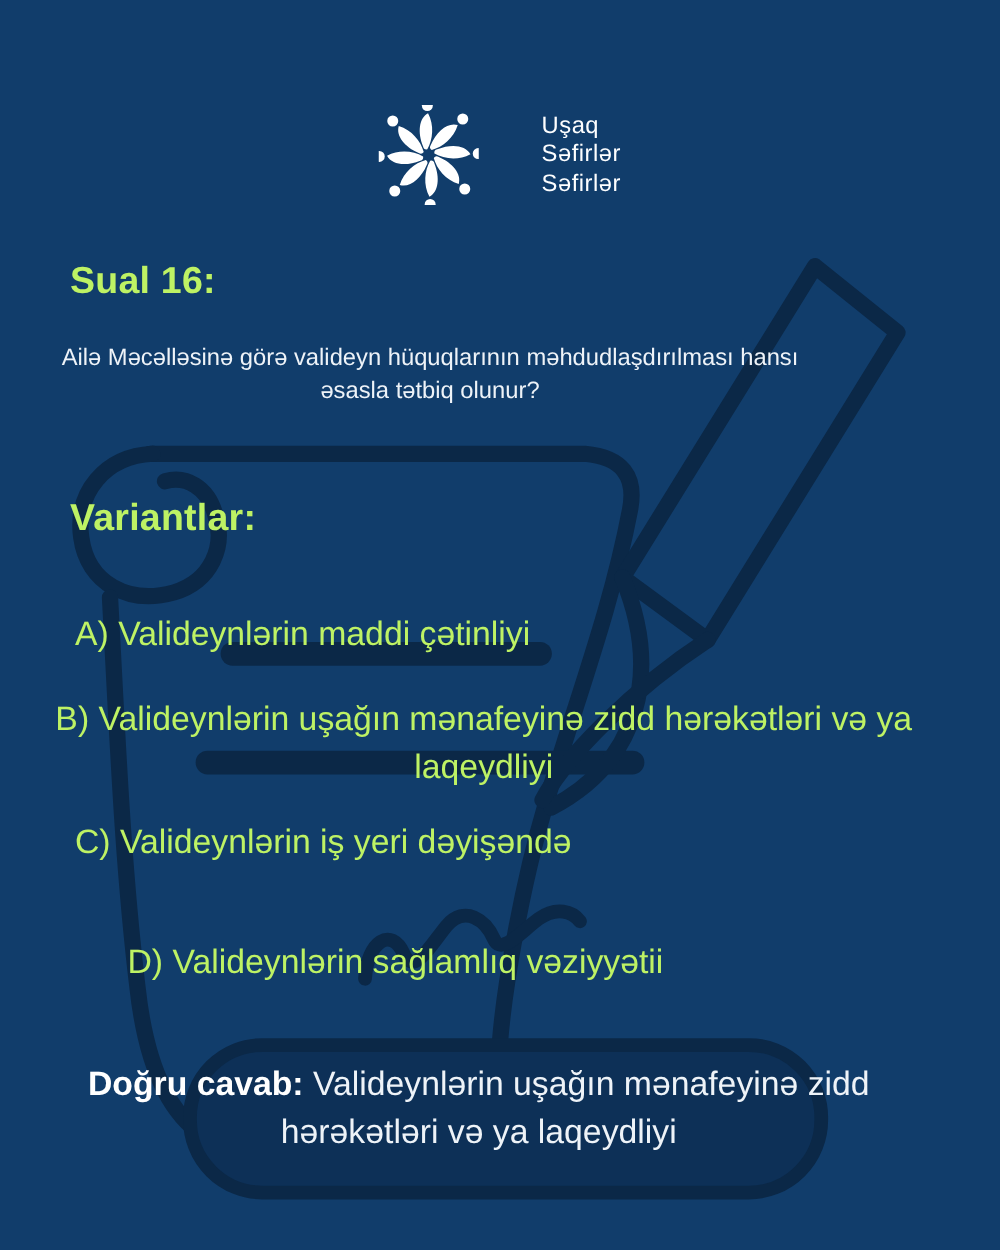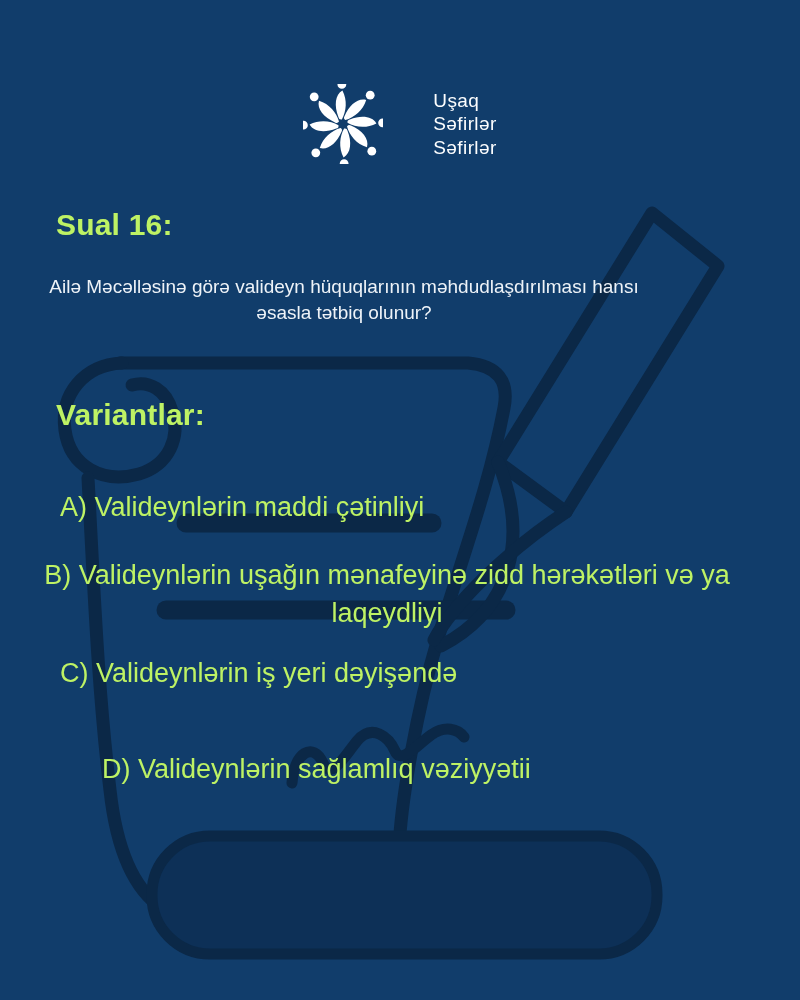--- a/index.html
+++ b/index.html
@@ -106,15 +106,19 @@
 
     <div class="h-bold h-sual">Sual 16:</div>
     <div class="question-text">Ailə Məcəlləsinə görə valideyn hüquqlarının məhdudlaşdırılması hansı əsasla tətbiq olunur?</div>
 
     <div class="h-bold h-variantlar">Variantlar:</div>
     <div class="opt opt-a">A) Valideynlərin maddi çətinliyi</div>
     <div class="opt opt-b">B) Valideynlərin uşağın mənafeyinə zidd hərəkətləri və ya laqeydliyi</div>
     <div class="opt opt-c">C) Valideynlərin iş yeri dəyişəndə</div>
     <div class="opt opt-d">D) Valideynlərin sağlamlıq vəziyyətii</div>
 
+    <div class="answer">
+      <span class="lbl">Doğru cavab:</span>
+      <span>Valideynlərin uşağın mənafeyinə zidd hərəkətləri və ya laqeydliyi</span>
+    </div>
 
   </div>
 </div>
 
 </body></html>

